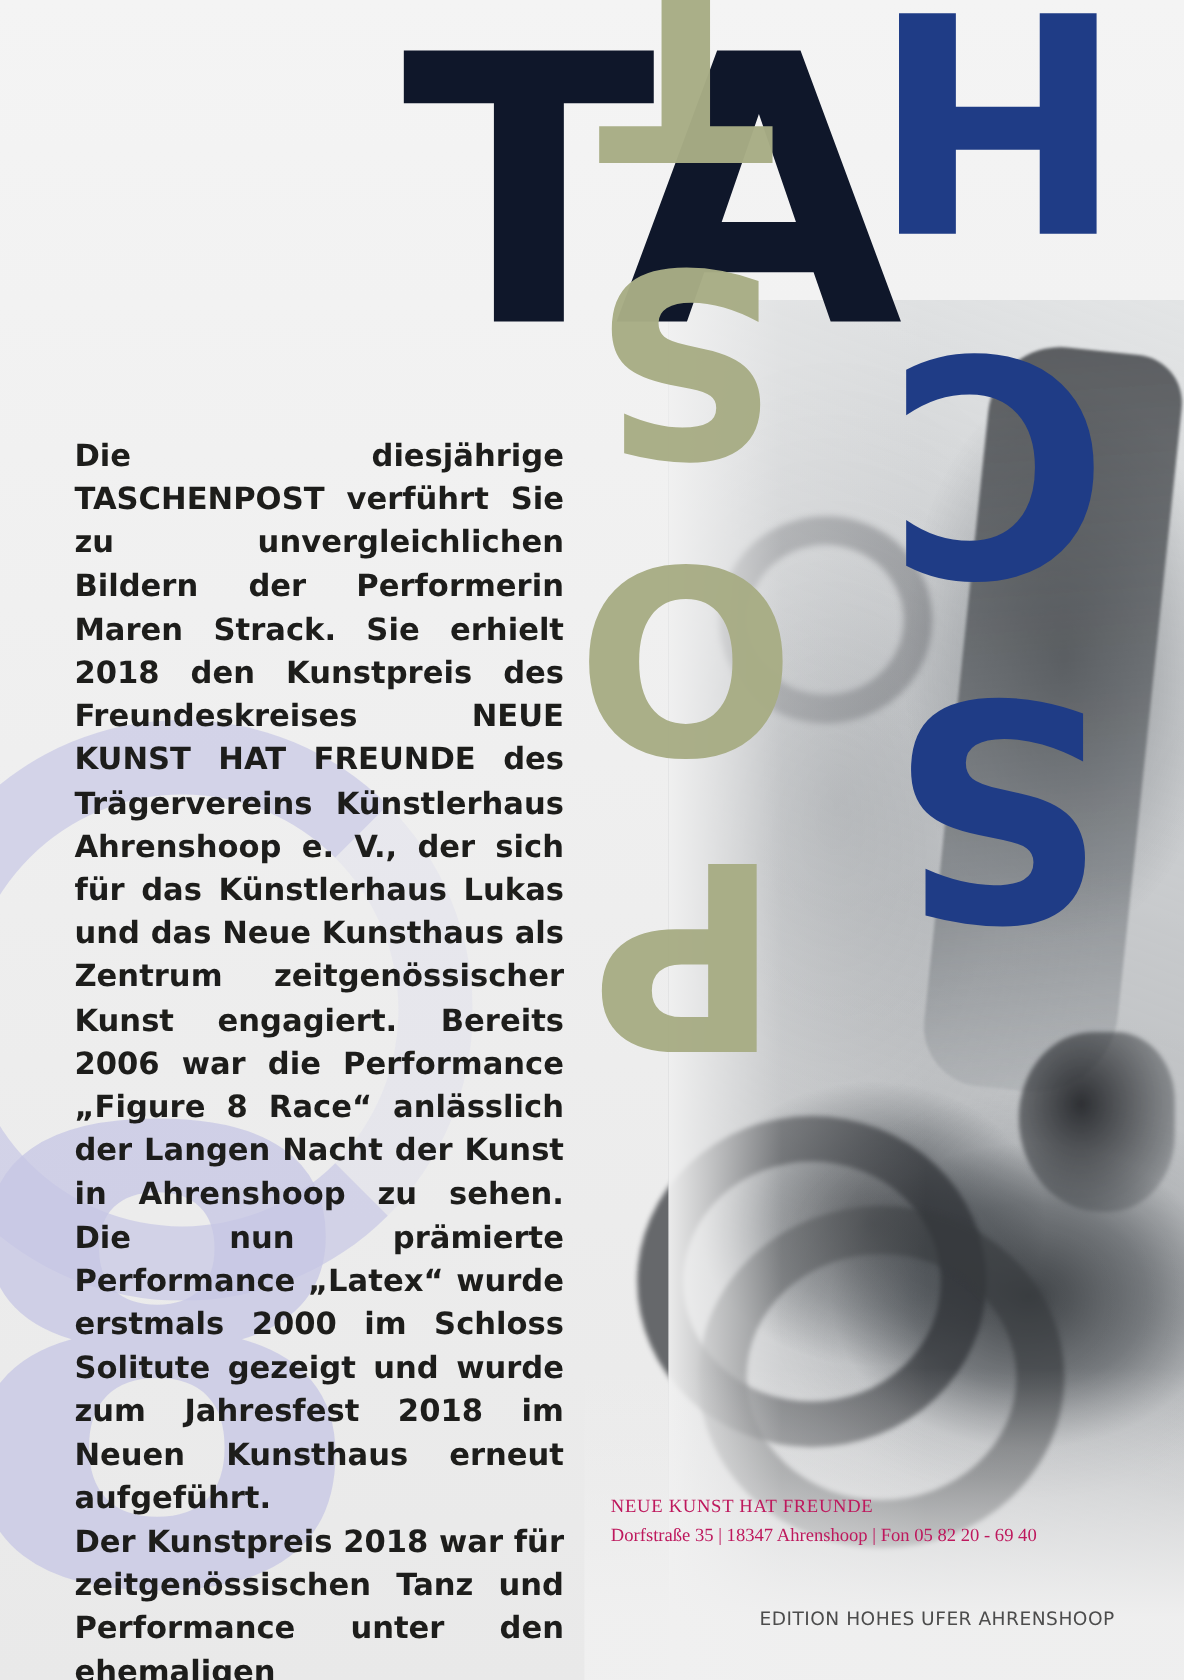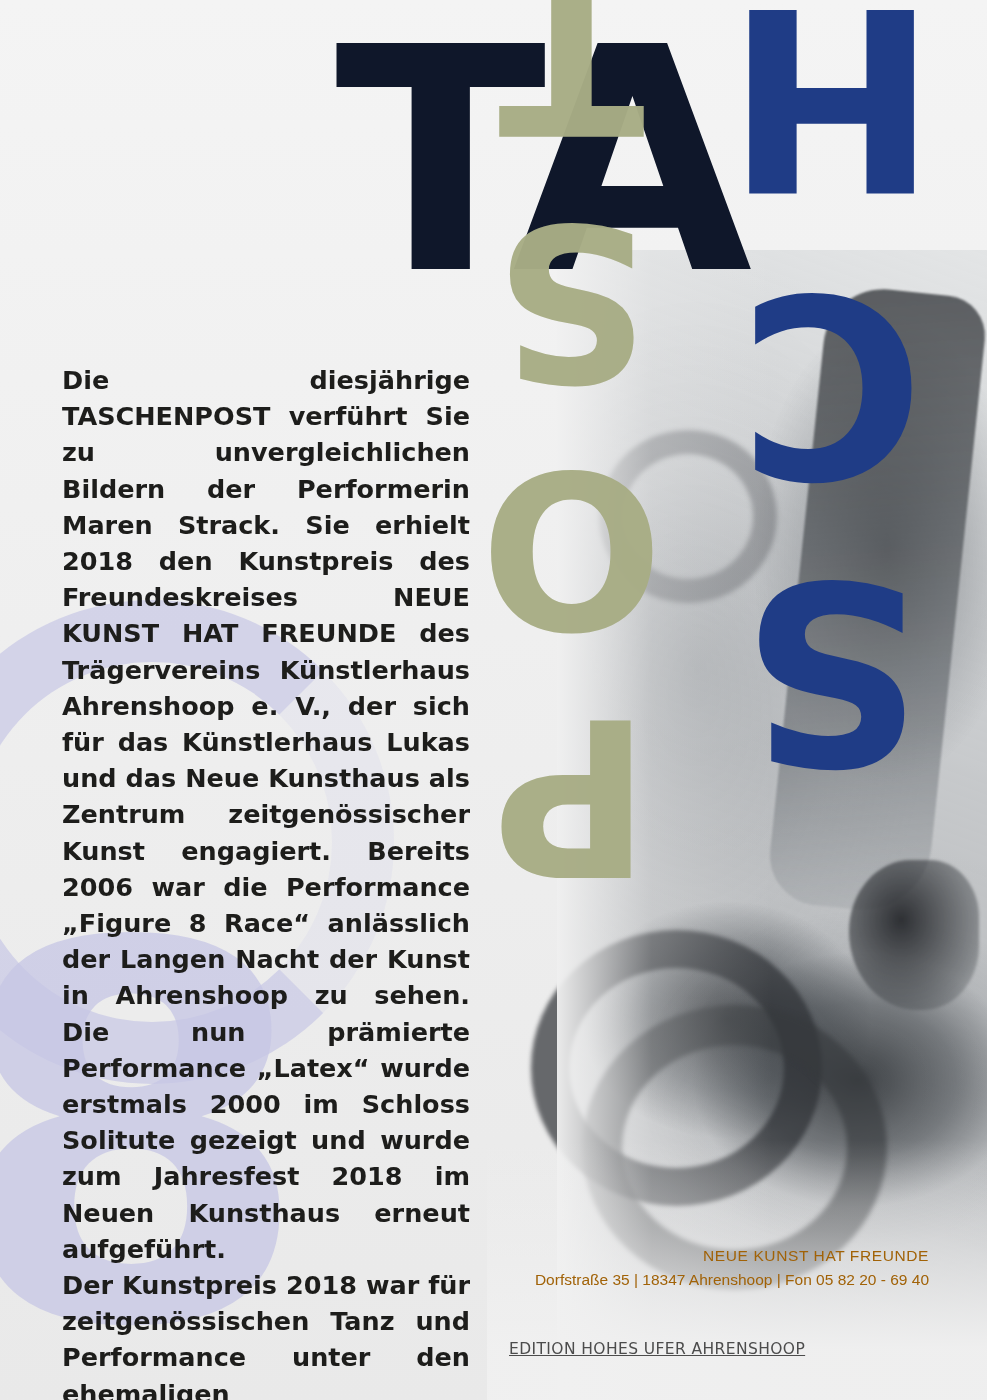--- a/index.html
+++ b/index.html
@@ -202,38 +202,37 @@
     hyphens: manual;
   }
   .body-text p { margin: 0; font-weight: bold; }
 
   
   .imprint {
     position: absolute;
     right: 58px;
     bottom: 108px;
     width: 420px;
-    text-align: right;
-    font-family: Liberation Sans, sans-serif;
+    font-family: Liberation Serif, serif;
     font-size: 15.5px;
     line-height: 1.55;
-    color: #a16207;
+    color: #be185d;
   }
   .imprint .line1 { letter-spacing: 0.6px; }
   .edition {
     position: absolute;
     right: 58px;
     bottom: 38px;
     width: 420px;
+    text-align: right;
     font-family: "DejaVu Sans", sans-serif;
     font-size: 15.5px;
     line-height: 1.6;
     color: #4c4c4c;
     letter-spacing: 0.4px;
-    text-decoration: underline;
   }
 </style>
 </head>
 <body>
 
 <div class="poster">
 
   <div class="bg-base"></div>
 
   <div class="photo-block"></div>

